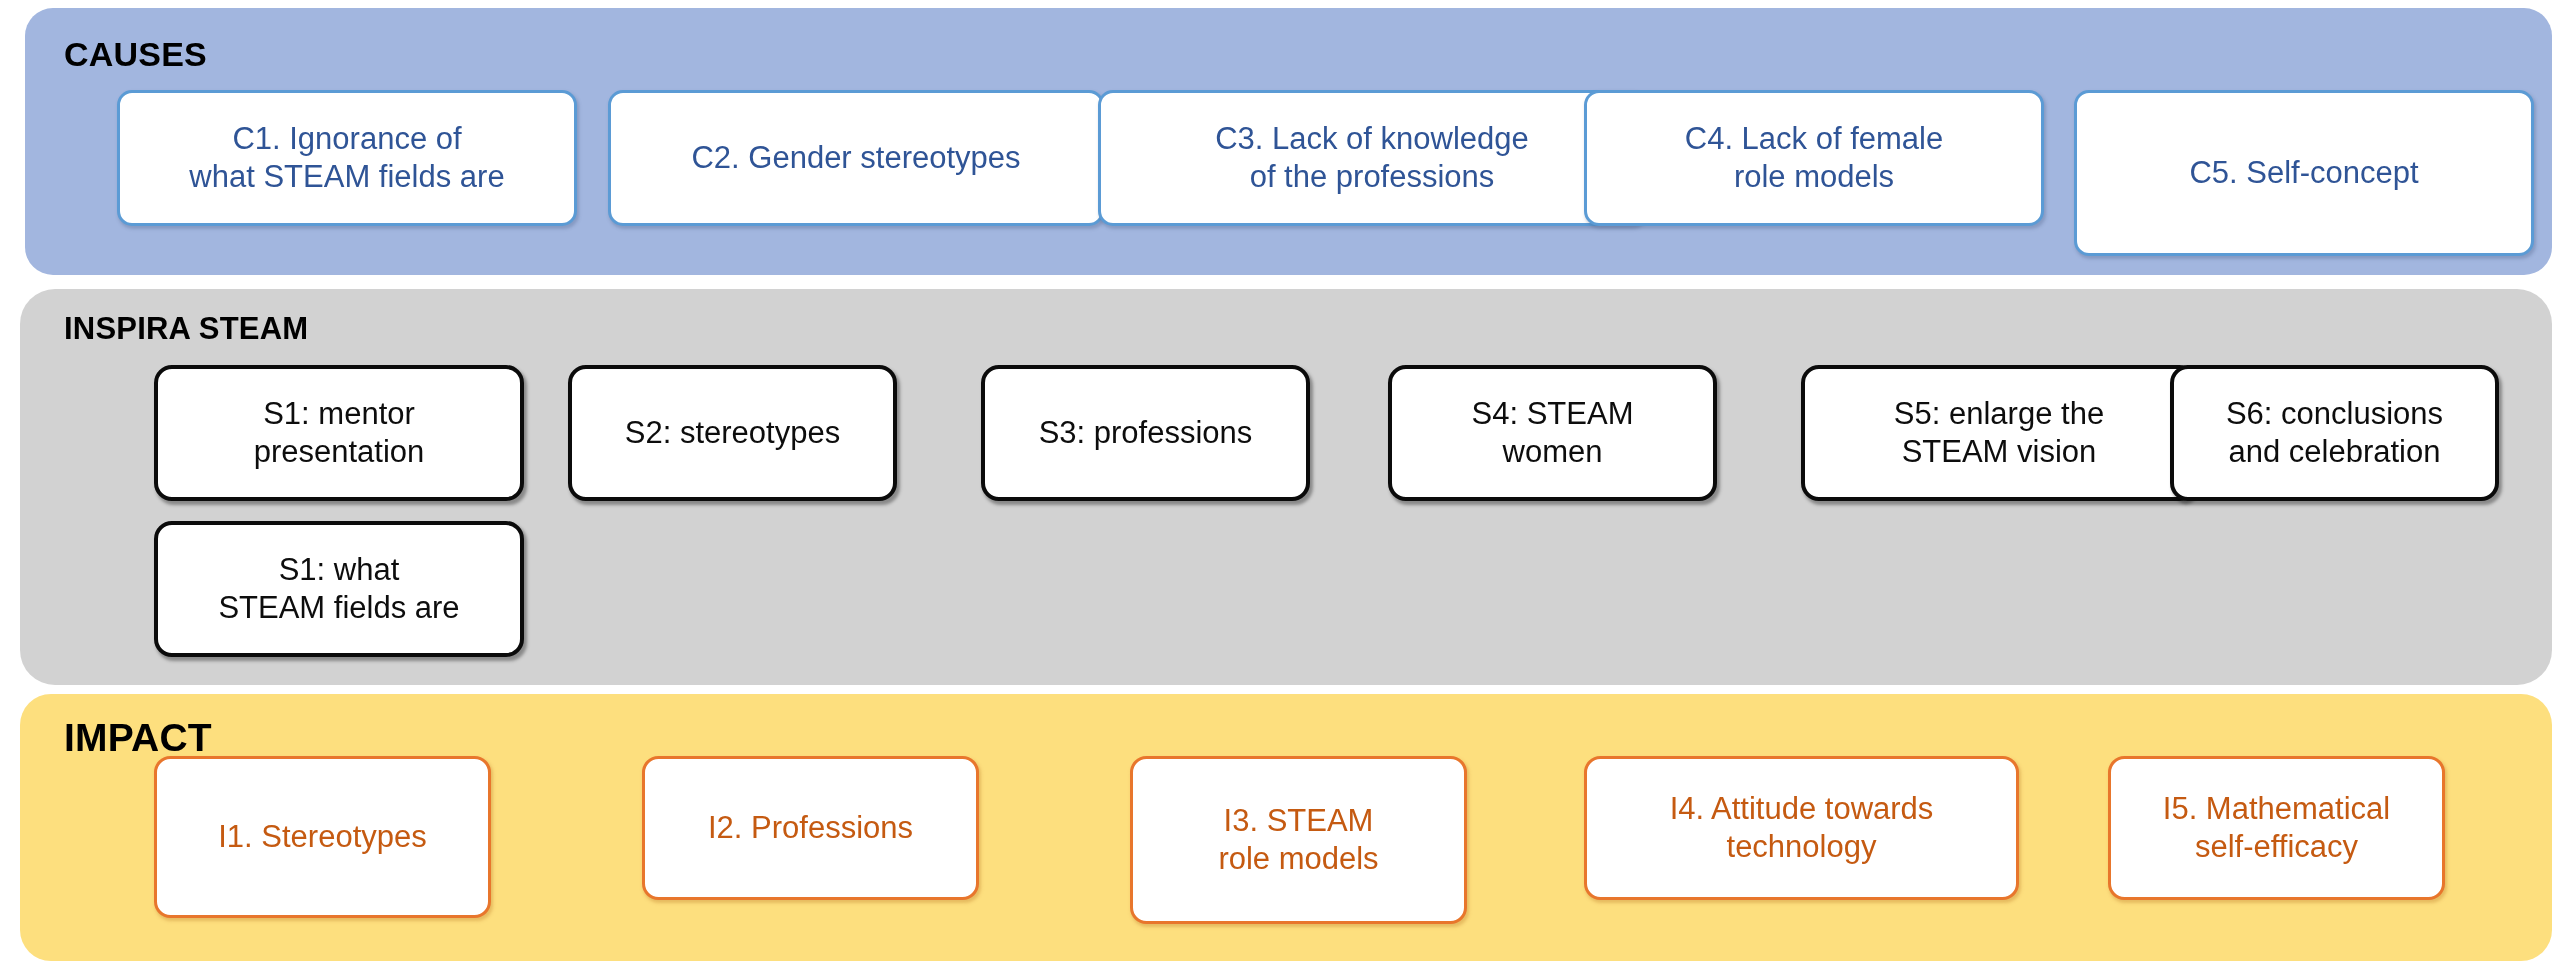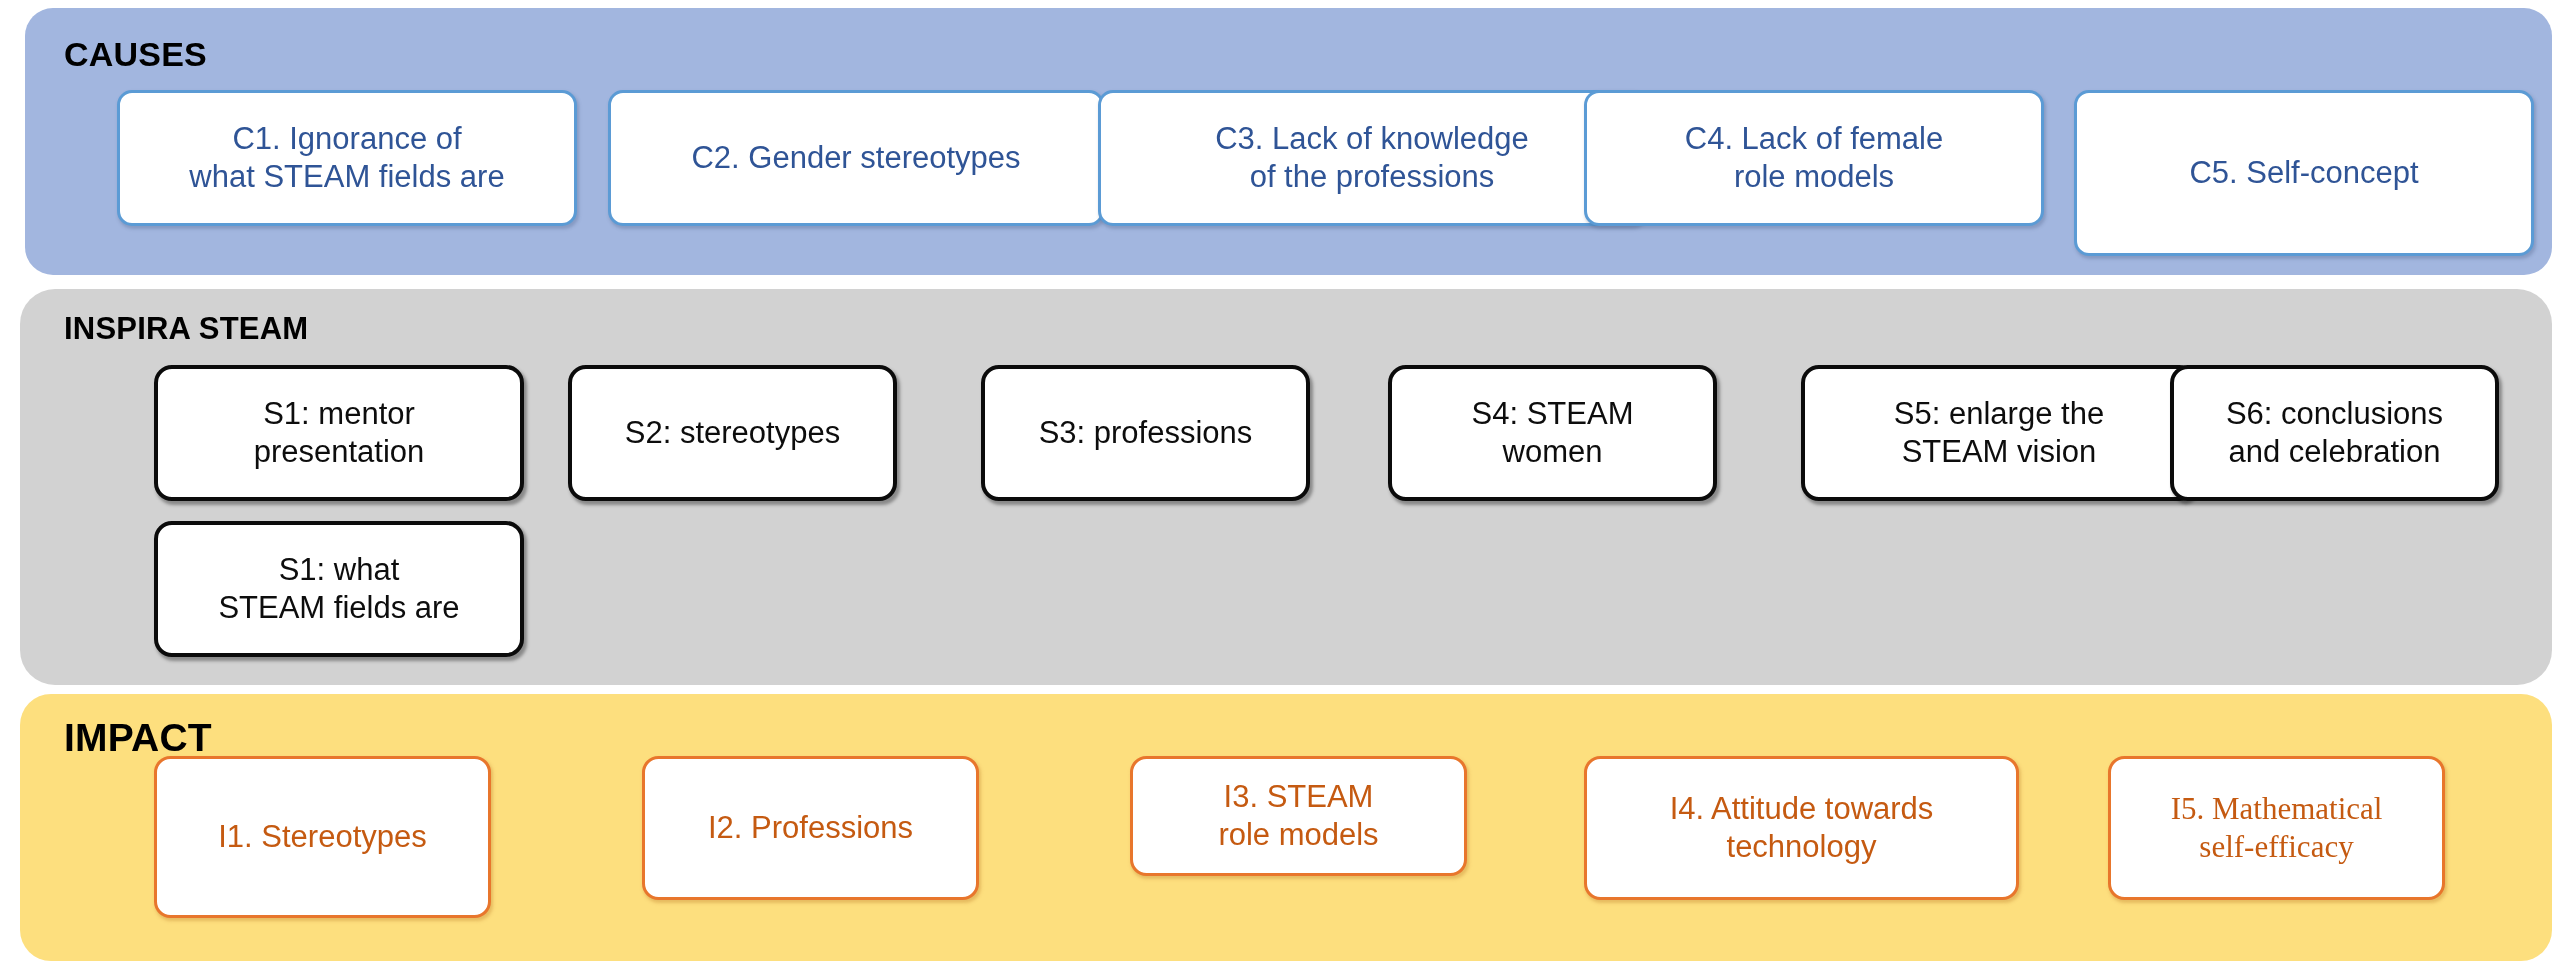--- a/index.html
+++ b/index.html
@@ -165,28 +165,28 @@
 
   <div class="band band-impact"></div>
   <div class="band-label label-impact">IMPACT</div>
   <div id="impact-nodes">
       <div class="node node-impact" style="left: 154px; top: 756px; width: 337px; height: 162px;">
         <span style="white-space: pre-line;">I1. Stereotypes</span>
       </div>
       <div class="node node-impact" style="left: 642px; top: 756px; width: 337px; height: 144px;">
         <span style="white-space: pre-line;">I2. Professions</span>
       </div>
-      <div class="node node-impact" style="left: 1130px; top: 756px; width: 337px; height: 120px; justify-content: center;">
+      <div class="node node-impact" style="left: 1130px; top: 756px; width: 337px; height: 168px; justify-content: center;">
         <span style="white-space: pre-line;">I3. STEAM
 role models</span>
       </div>
       <div class="node node-impact" style="left: 1584px; top: 756px; width: 435px; height: 144px;">
         <span style="white-space: pre-line;">I4. Attitude towards
 technology</span>
       </div>
       <div class="node node-impact" style="left: 2108px; top: 756px; width: 337px; height: 144px;">
-        <span style="white-space: pre-line; font-family: Liberation Serif, serif;">I5. Mathematical
+        <span style="white-space: pre-line;">I5. Mathematical
 self-efficacy</span>
       </div>
     </div>
 
 </div>
 
 
 </body></html>

